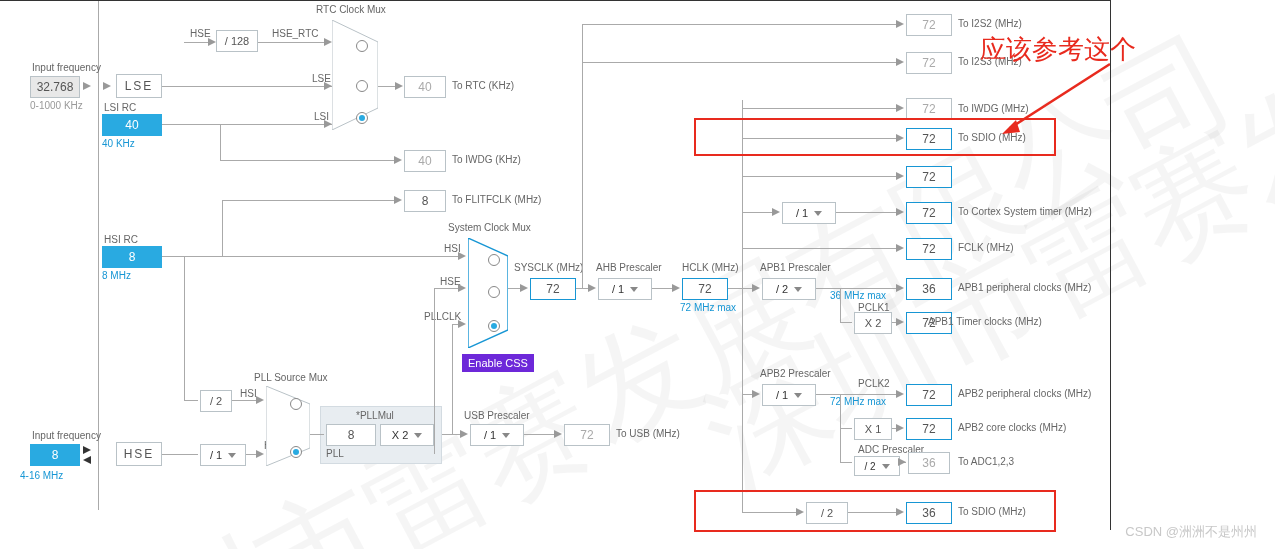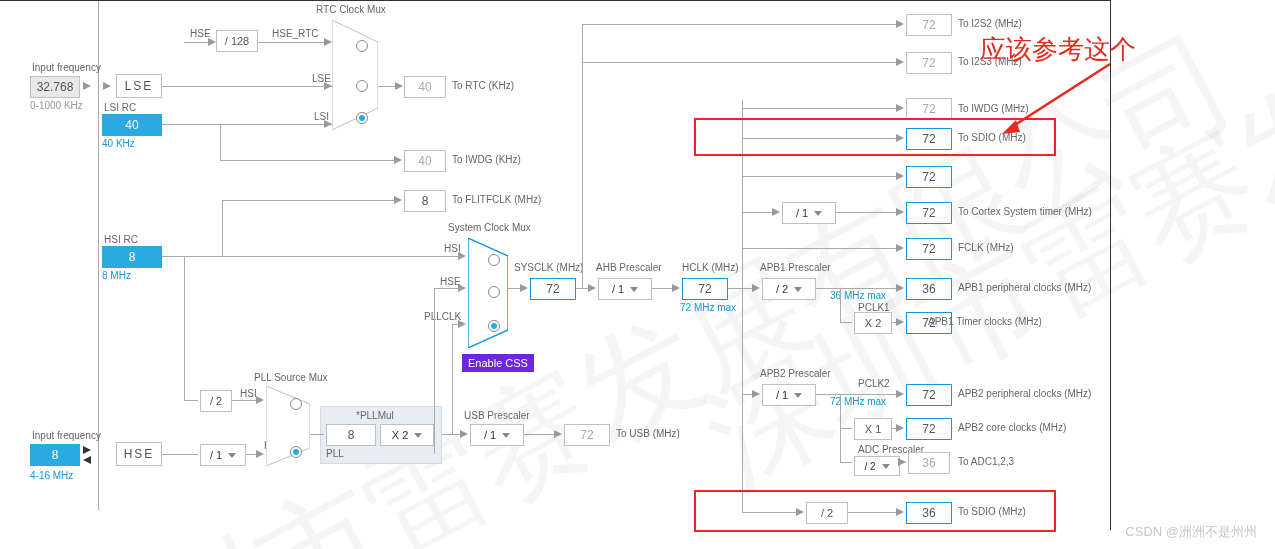--- a/index.html
+++ b/index.html
@@ -171,21 +171,21 @@
   <div class="label small" style="left:104px; top:102px;">LSI RC</div>
   <div class="box blue-fill" style="left:102px; top:114px; width:58px; height:20px;">40</div>
   <div class="label blue small" style="left:102px; top:138px;">40 KHz</div>
 
   <div class="label small" style="left:104px; top:234px;">HSI RC</div>
   <div class="box blue-fill" style="left:102px; top:246px; width:58px; height:20px;">8</div>
   <div class="label blue small" style="left:102px; top:270px;">8 MHz</div>
 
   <div class="label small" style="left:32px; top:430px;">Input frequency</div>
   <div class="box blue-fill" style="left:30px; top:444px; width:48px; height:20px;">8</div>
-  <div class="label blue small" style="left:30px; top:470px;">4-16 MHz</div>
+  <div class="label blue small" style="left:20px; top:470px;">4-16 MHz</div>
   <div class="arrow-r dark" style="left:83px; top:446px;"></div>
   <div class="arrow-l" style="left:83px; top:456px; border-right-color:#333;"></div>
 
   <div class="box" style="left:116px; top:442px; width:44px; height:22px; letter-spacing:2px;">HSE</div>
 
   <div class="label small" style="left:190px; top:28px;">HSE</div>
   <div class="line hl" style="left:184px; top:42px; width:28px;"></div>
   <div class="arrow-r" style="left:208px; top:38px;"></div>
   <div class="box" style="left:216px; top:30px; width:40px; height:20px; font-size:11px;">/ 128</div>
   <div class="line hl" style="left:258px; top:42px; width:70px;"></div>

